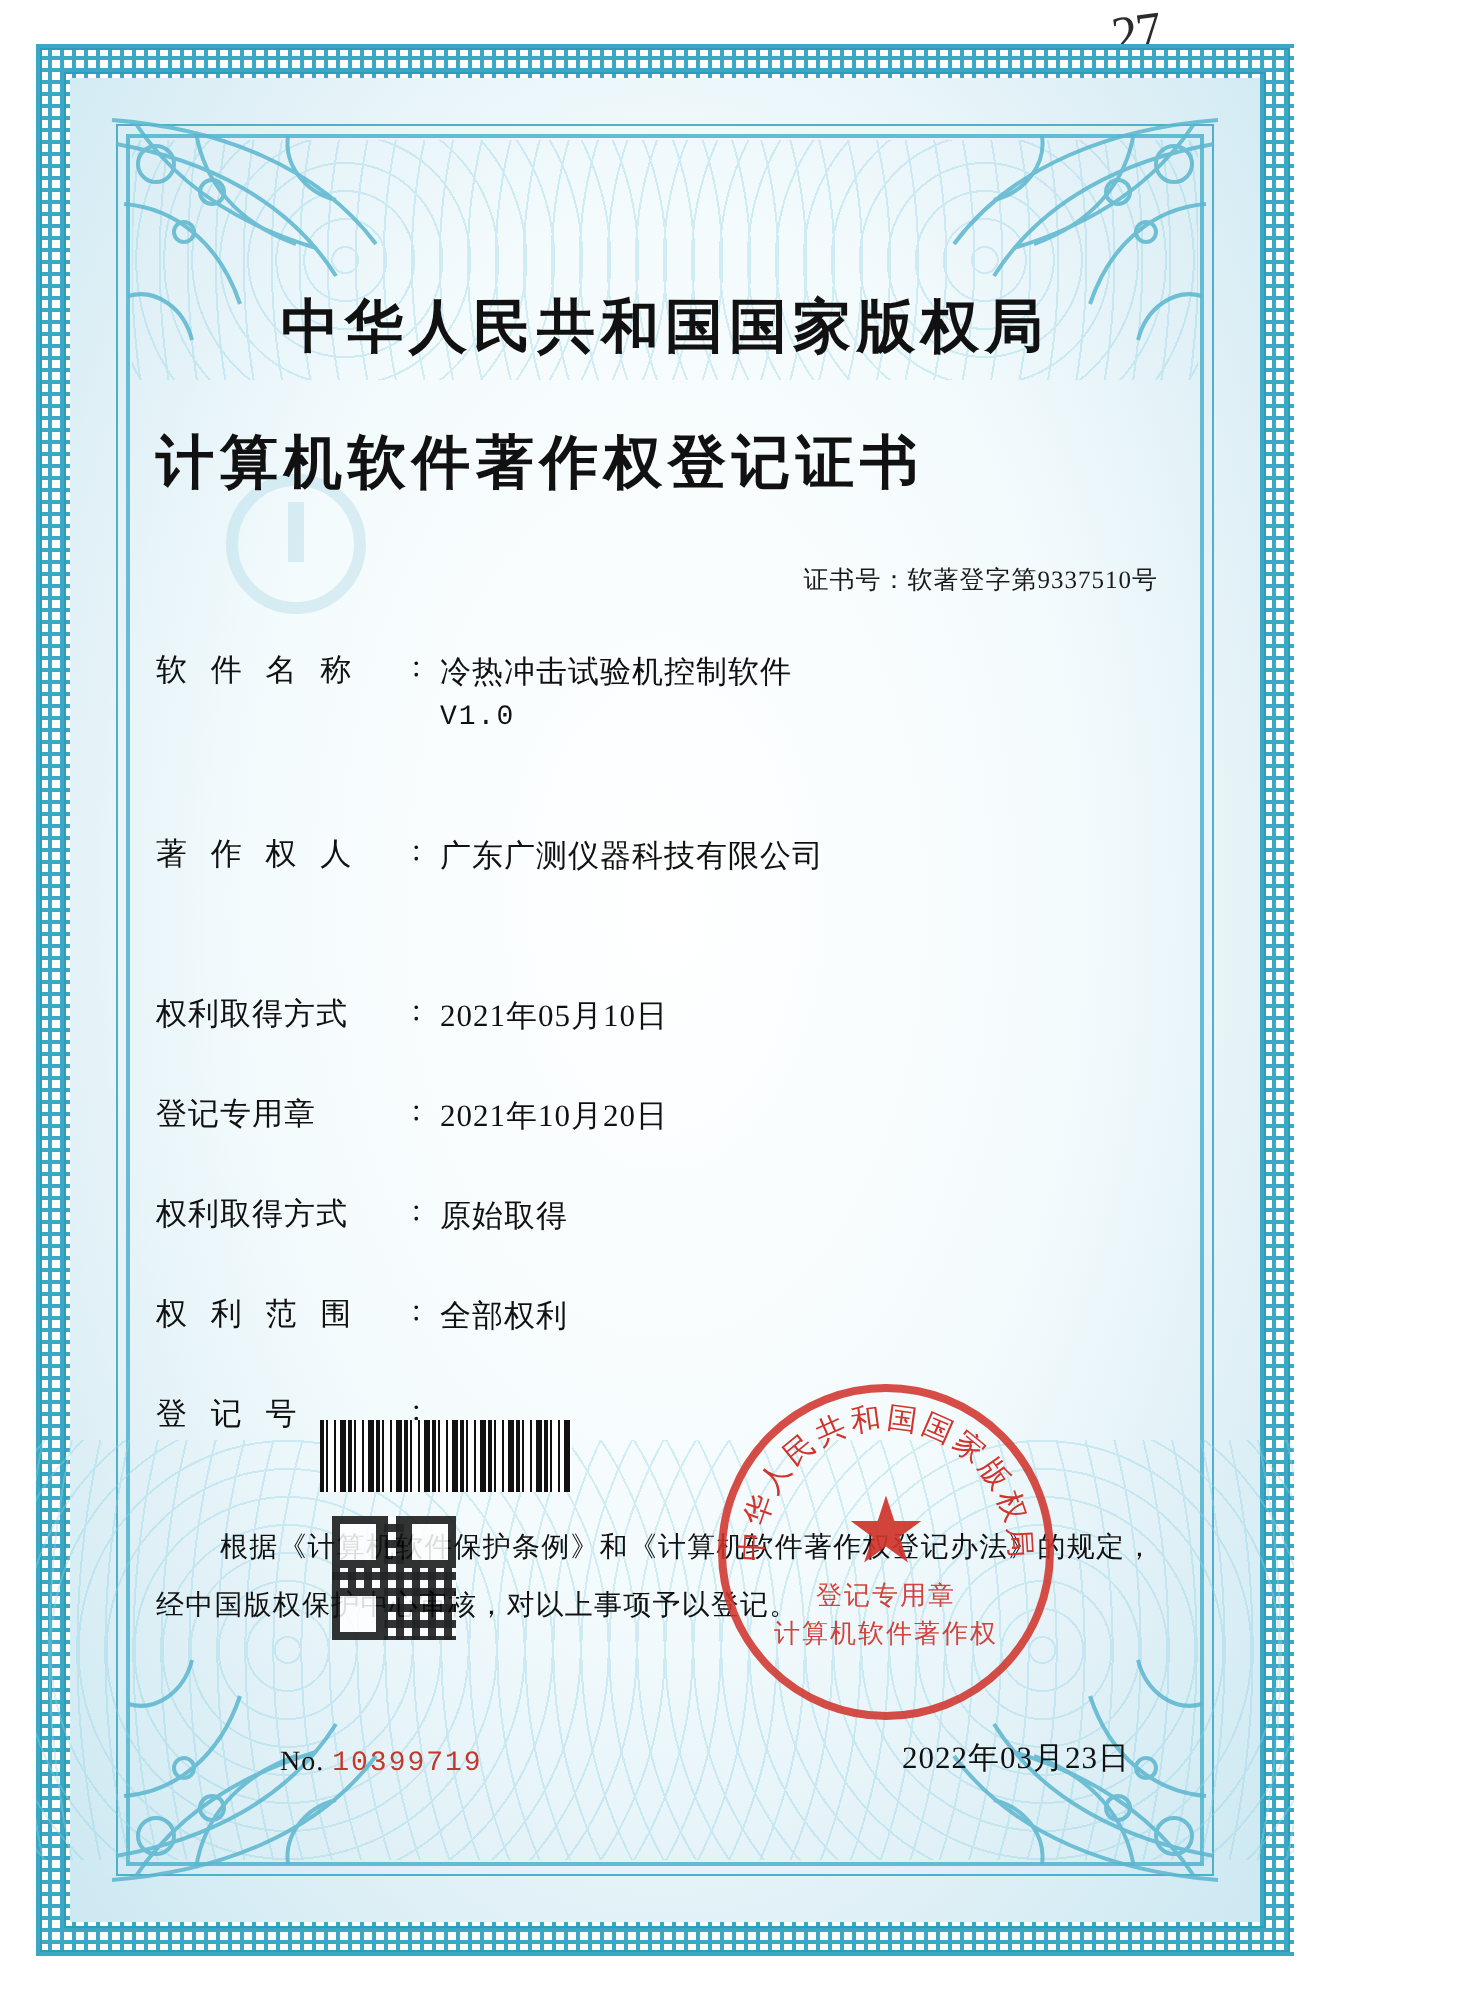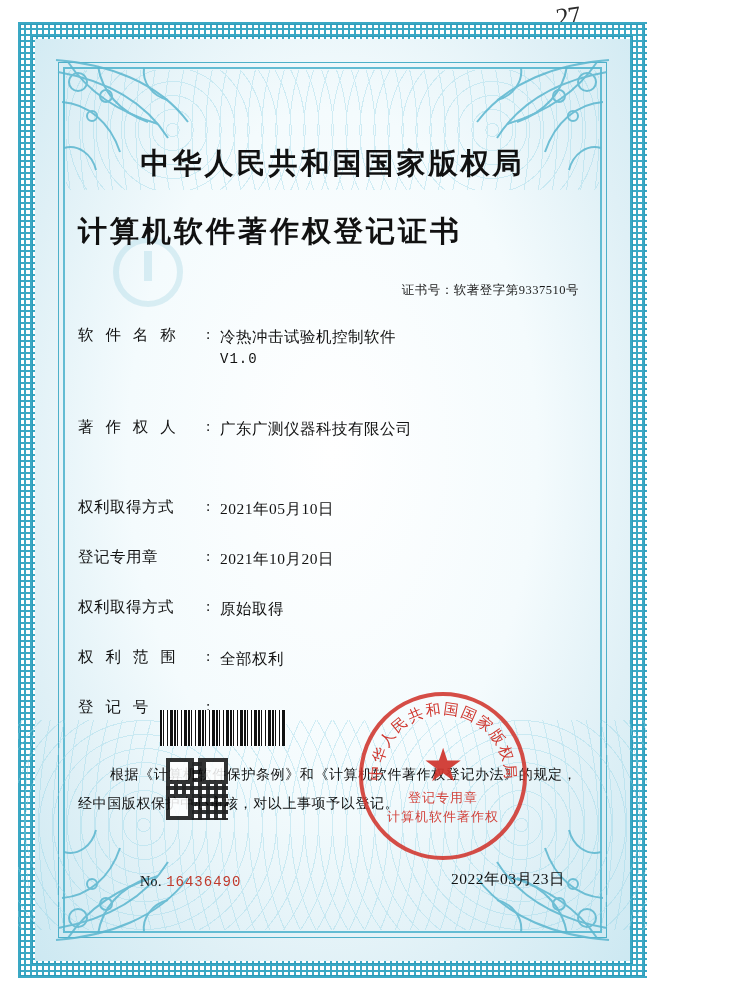--- a/index.html
+++ b/index.html
@@ -459,21 +459,21 @@
         <div class="barcode"></div>
 
         <div class="qrcode">
           <div class="qr-eye a"></div>
           <div class="qr-eye b"></div>
           <div class="qr-eye c"></div>
         </div>
 
         <div class="serial">
           <span>No.</span>
-          <span class="num">16436490</span>
+          <span class="num">10399719</span>
         </div>
 
         <div class="issue-date">2022年03月23日</div>
 
         <div class="seal">
           <div class="seal-ring"></div>
           <svg viewBox="0 0 168 168">
             <defs>
               <path id="sealArc" d="M 22 84 A 62 62 0 0 1 146 84"></path>
             </defs>

